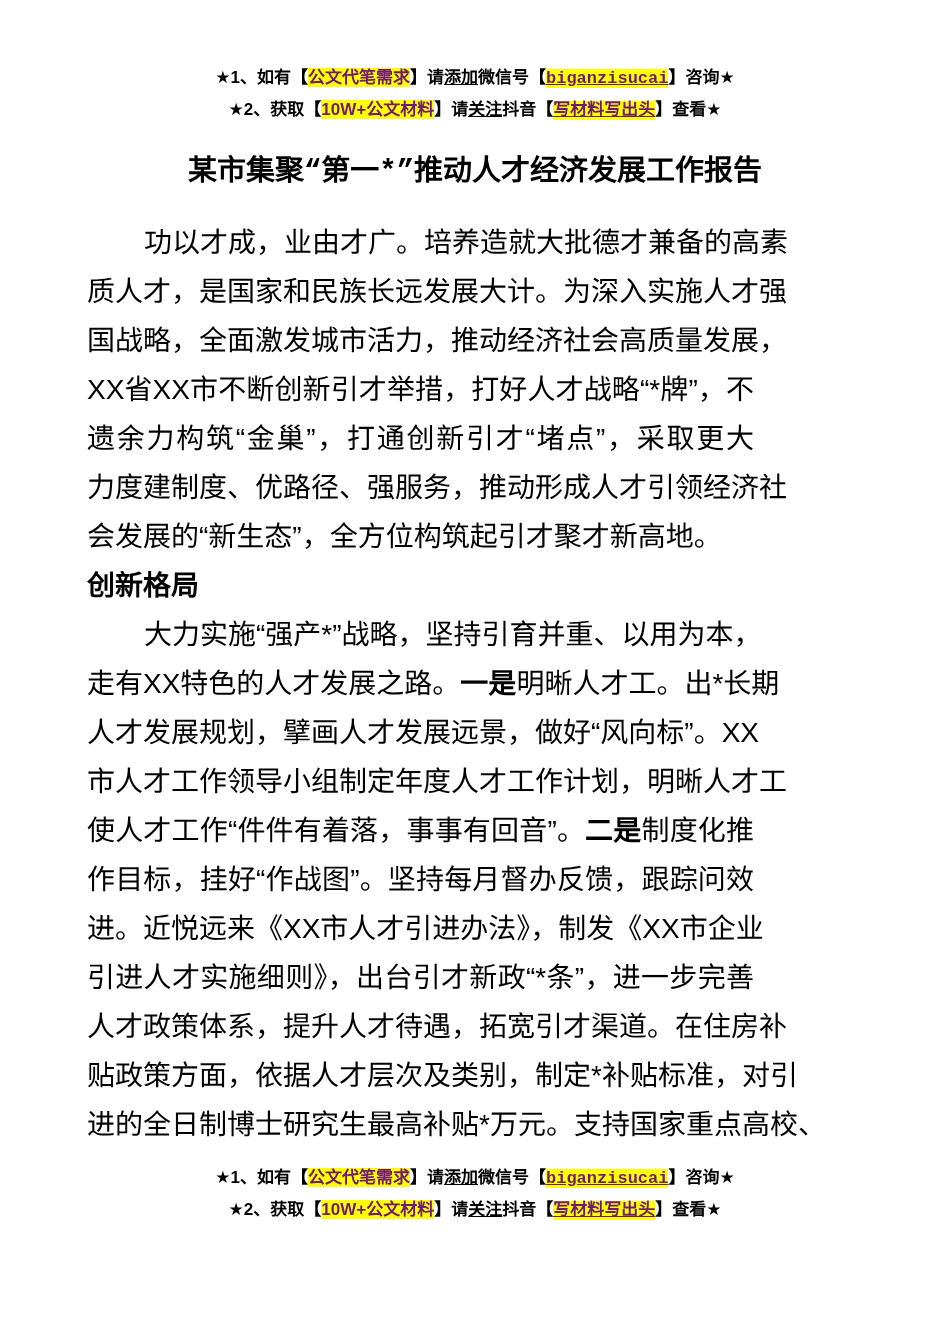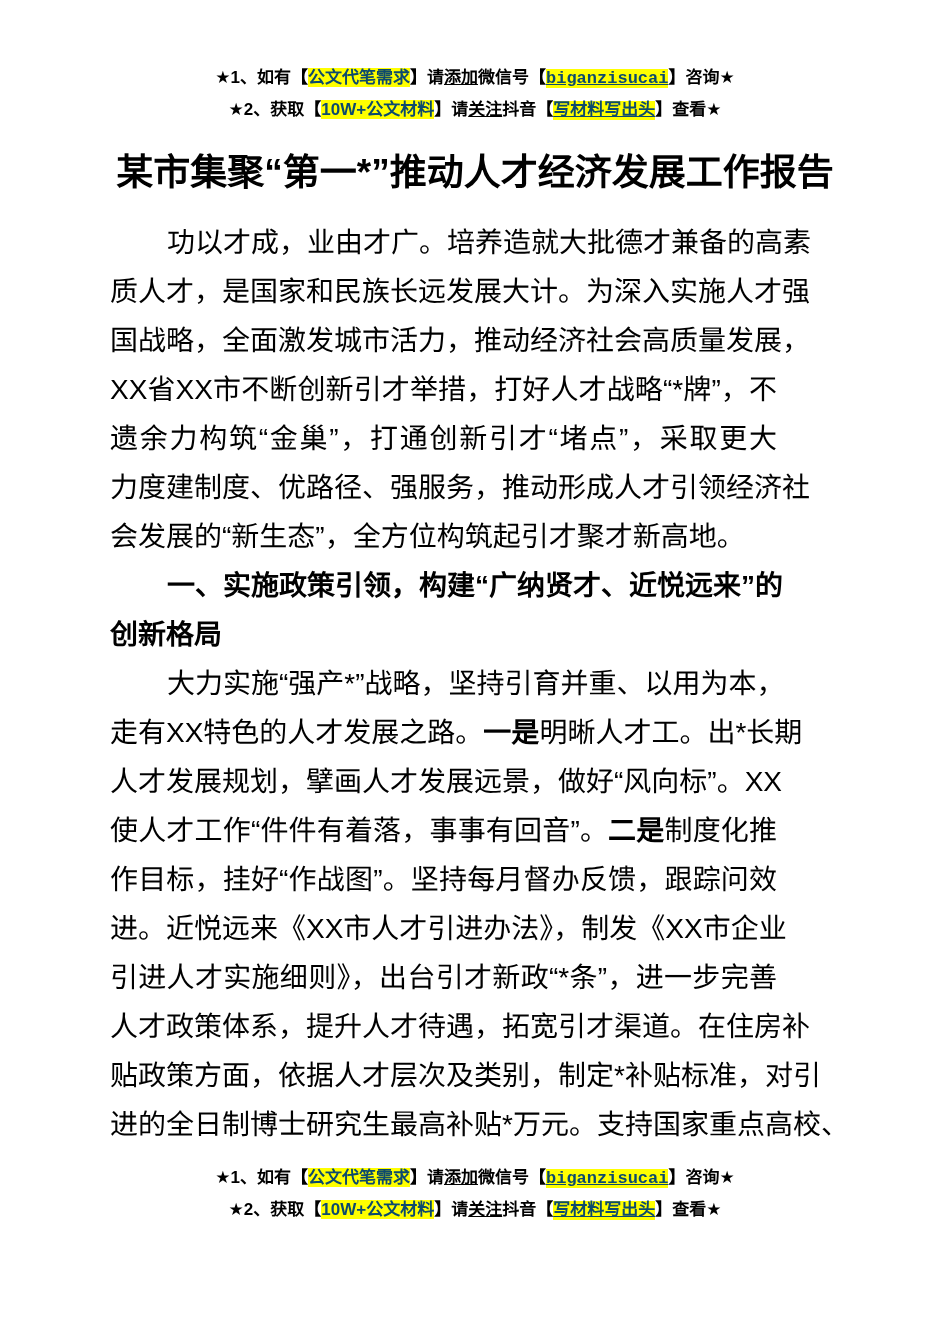--- a/index.html
+++ b/index.html
@@ -19,35 +19,36 @@
     text-align: center;
     font-weight: bold;
     font-size: 17px;
     line-height: 31px;
     color: #000000;
   }
   .promo-top { padding-top: 62px; }
   .promo-bottom { margin-top: 13px; }
   .hl {
     background: #ffff00;
-    color: #0c4a6e;
+    color: #701a75;
   }
   .ul { text-decoration: underline; font-family: Liberation Mono, monospace; }
   
   .title {
     margin-top: 26px;
     text-align: center;
     font-weight: bold;
-    font-size: 37px;
+    font-size: 29px;
     line-height: 42px;
+    font-family: Liberation Mono, monospace;
   }
   
   .content {
     margin-top: 24px;
-    margin-left: 110px;
+    margin-left: 87px;
     width: 667px;
   }
   .line {
     font-size: 28px;
     line-height: 49px;
     text-align: justify;
     text-align-last: justify;
     white-space: nowrap;
   }
   .line.short { text-align-last: left; }
@@ -70,26 +71,26 @@
   <div class="content">
 
     <div class="line indent">功以才成，业由才广。培养造就大批德才兼备的高素</div>
     <div class="line">质人才，是国家和民族长远发展大计。为深入实施人才强</div>
     <div class="line">国战略，全面激发城市活力，推动经济社会高质量发展，</div>
     <div class="line">XX省XX市不断创新引才举措，打好人才战略“*牌”，不</div>
     <div class="line">遗余力构筑“金巢”，打通创新引才“堵点”，采取更大</div>
     <div class="line">力度建制度、优路径、强服务，推动形成人才引领经济社</div>
     <div class="line short">会发展的“新生态”，全方位构筑起引才聚才新高地。</div>
 
-    <div class="line bold indent">一、实施政策引领，构建“广纳贤才、近悦远来”的</div>
     <div class="line bold short">创新格局</div>
 
     <div class="line indent">大力实施“强产*”战略，坚持引育并重、以用为本，</div>
     <div class="line"><span>走有XX特色的人才发展之路。</span><b>一是</b><span>明晰人才工。出*长期</span></div>
     <div class="line">人才发展规划，擘画人才发展远景，做好“风向标”。XX</div>
+    <div class="line">市人才工作领导小组制定年度人才工作计划，明晰人才工</div>
     <div class="line"><span>使人才工作“件件有着落，事事有回音”。</span><b>二是</b><span>制度化推</span></div>
     <div class="line">作目标，挂好“作战图”。坚持每月督办反馈，跟踪问效</div>
     <div class="line">进。近悦远来《XX市人才引进办法》，制发《XX市企业</div>
     <div class="line">引进人才实施细则》，出台引才新政“*条”，进一步完善</div>
     <div class="line">人才政策体系，提升人才待遇，拓宽引才渠道。在住房补</div>
     <div class="line">贴政策方面，依据人才层次及类别，制定*补贴标准，对引</div>
     <div class="line">进的全日制博士研究生最高补贴*万元。支持国家重点高校、</div>
 
   </div>
 

